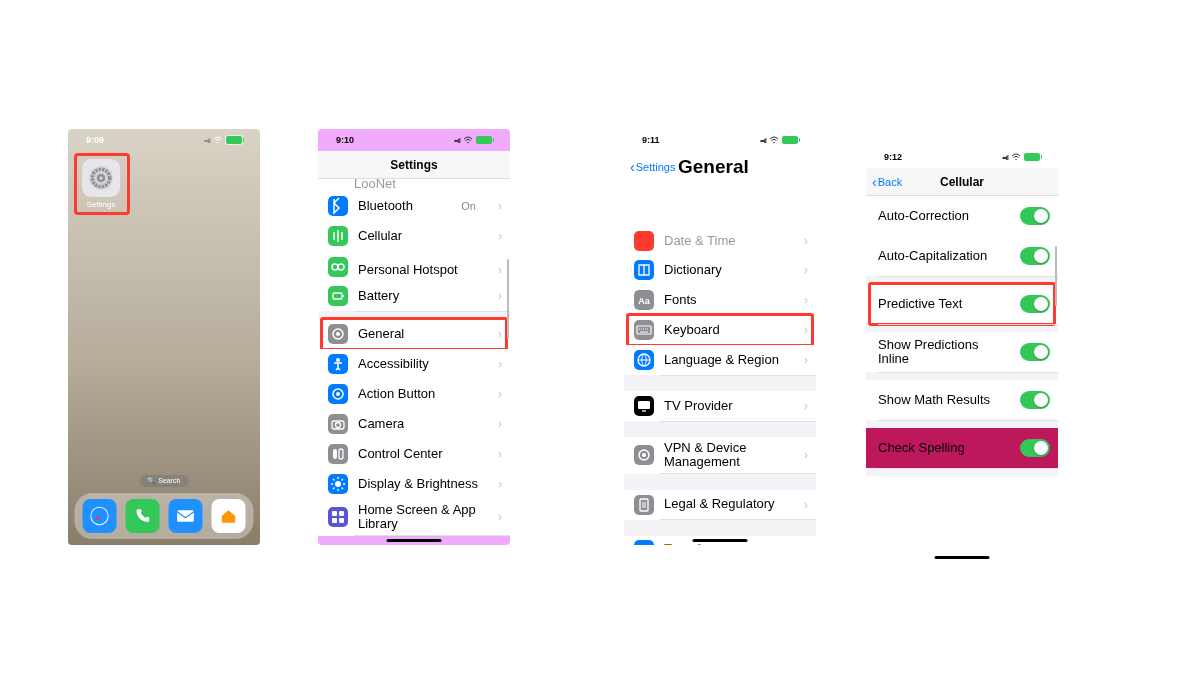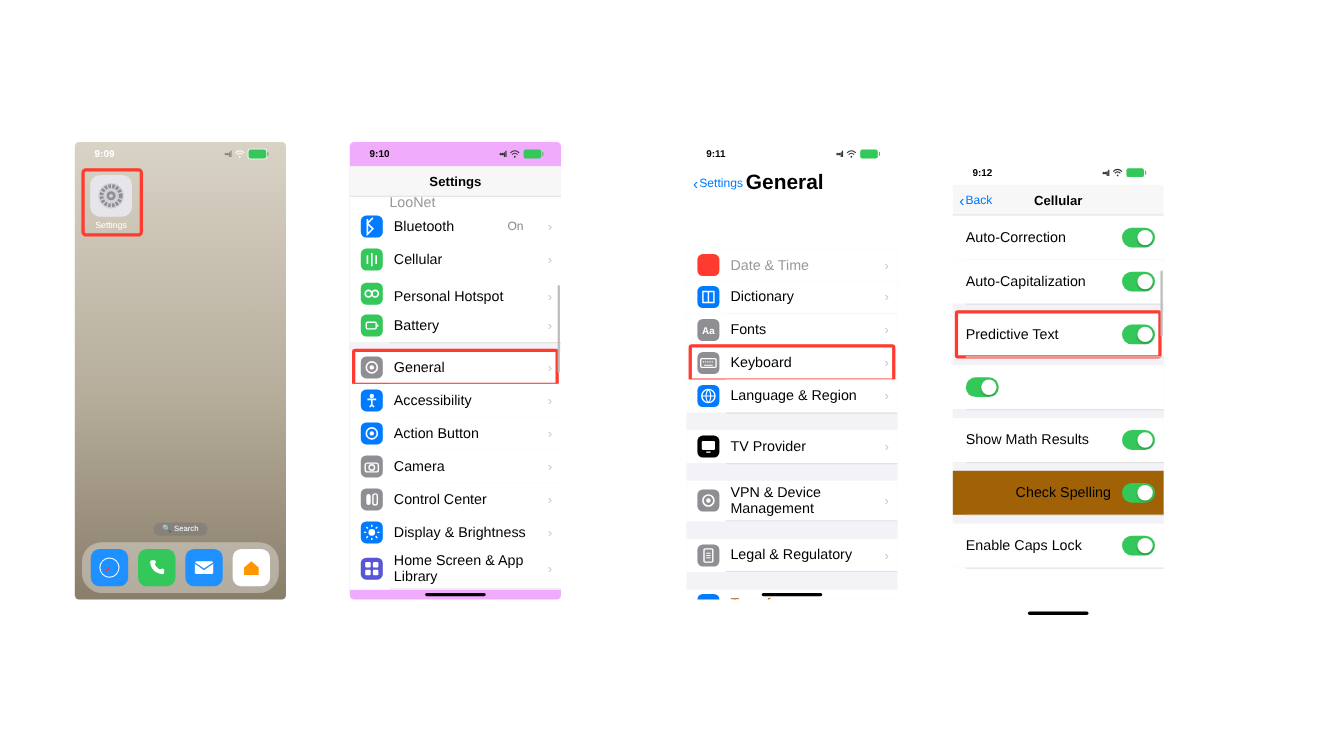--- a/index.html
+++ b/index.html
@@ -526,33 +526,30 @@
         <div class="toggle"></div>
       </div>
       <div class="section-gap" style="height: 8px;"></div>
       <div class="row hrow no-icon" style="background: rgb(255, 255, 255); min-height: 40px;">
         <div class="label">Predictive Text</div>
         <div class="toggle"></div>
         <div class="hl"></div>
       </div>
       <div class="section-gap" style="height: 8px;"></div>
       <div class="row hrow no-icon" style="background: rgb(255, 255, 255); min-height: 40px;">
+        <div class="label">Show Predictions Inline</div>
         <div class="toggle"></div>
       </div>
       <div class="section-gap" style="height: 8px;"></div>
       <div class="row hrow no-icon" style="background: rgb(255, 255, 255); min-height: 40px;">
         <div class="label">Show Math Results</div>
         <div class="toggle"></div>
       </div>
       <div class="section-gap" style="height: 8px;"></div>
-      <div class="row hrow no-icon" style="background: #a16207; min-height: 40px; text-align: right;">
+      <div class="row hrow no-icon" style="background: #be185d; min-height: 40px;">
         <div class="label">Check Spelling</div>
         <div class="toggle"></div>
       </div>
       <div class="section-gap" style="height: 8px;"></div>
-      <div class="row hrow no-icon" style="background: rgb(255, 255, 255); min-height: 40px;">
-        <div class="label">Enable Caps Lock</div>
-        <div class="toggle"></div>
-      </div>
     </div>
   <div class="scroll-ind" style="top:100px; height:60px;"></div>
   <div class="home-indicator"></div>
 </div>
 
 </body></html>

